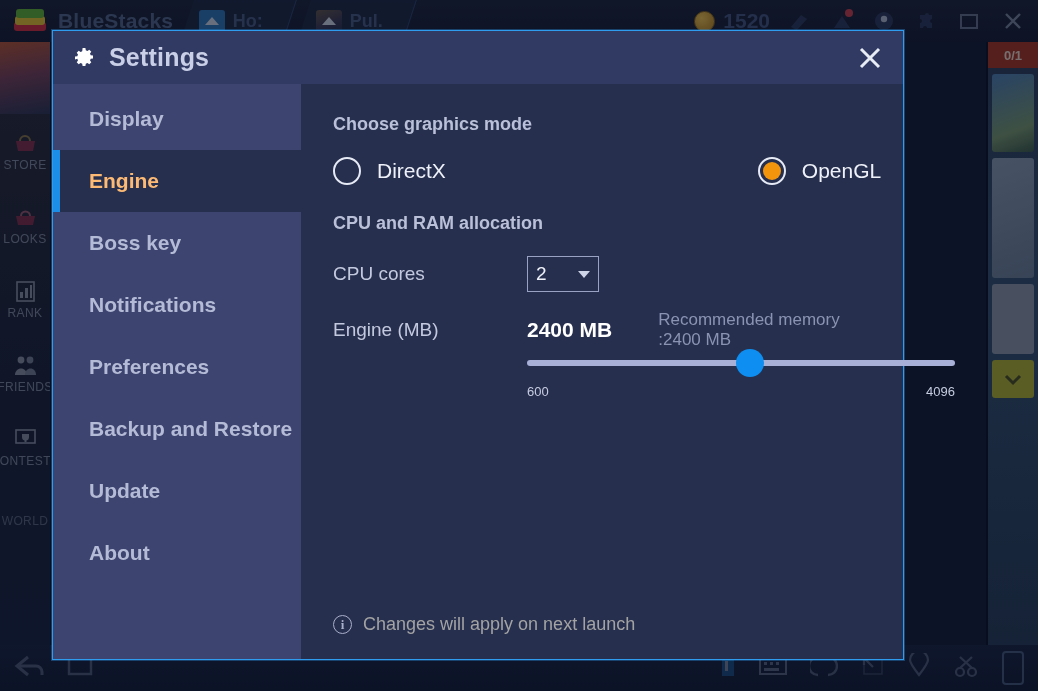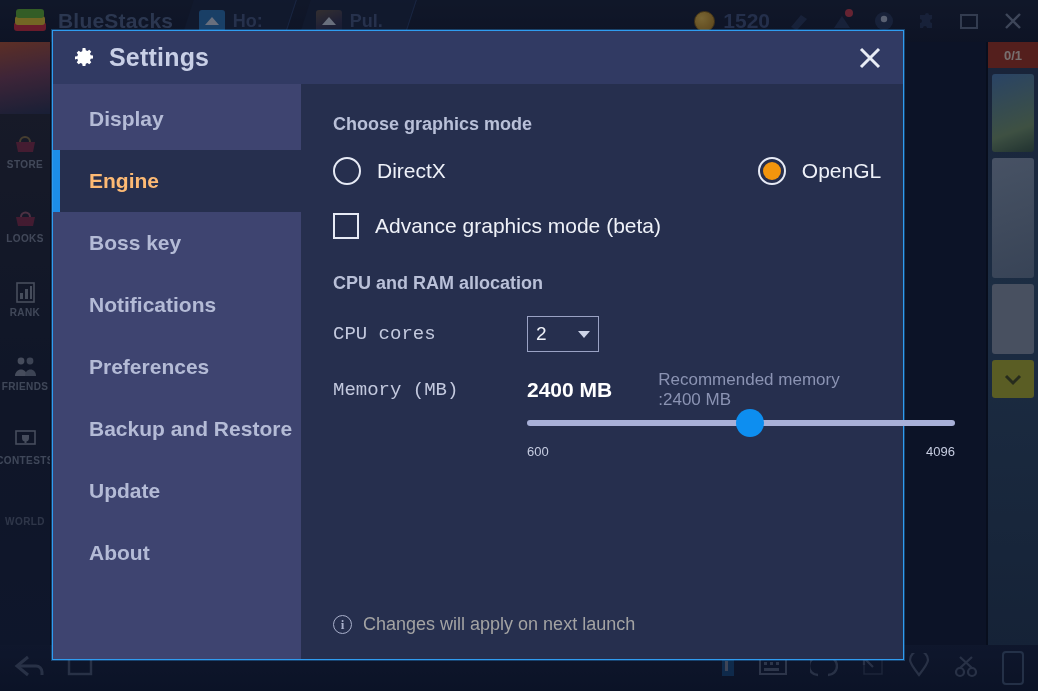--- a/index.html
+++ b/index.html
@@ -158,22 +158,22 @@
     gap: 3px;
     opacity: .62;
   }
   .rail-glyph {
     width: 27px; height: 24px;
     position: relative;
   }
   .rail-glyph svg { display: block; }
   .rail-label {
     color: #b9c4d6;
-    font-size: 10px;
-    font-weight: bold;
+    font-size: 12px;
+    font-weight: normal;
     letter-spacing: .4px;
   }
 
   
   .right-panel {
     position: absolute;
     right: 0; top: 42px;
     width: 52px; bottom: 46px;
     background: linear-gradient(180deg, #2b3b55 0%, #34506b 40%, #253a52 100%);
     overflow: hidden;
@@ -360,21 +360,21 @@
     cursor: pointer;
   }
   .checkbox {
     width: 26px; height: 26px;
     border: 2px solid #e6eaf5;
     flex: none;
     background: transparent;
   }
   .check-label { color: #eef1f8; font-size: 21px; }
 
-  .cpu-label-col { width: 194px; flex: none; font-family: Liberation Mono, monospace; }
+  .cpu-label-col { width: 194px; flex: none; }
 
   .field-row {
     display: flex;
     align-items: center;
     margin-bottom: 16px;
   }
   .field-label {
     color: #c3c9de;
     font-size: 19px;
   }
@@ -726,40 +726,36 @@
           <div class="radio-opt">
             <span class="radio"></span>
             <span class="radio-label">DirectX</span>
           </div>
           <div class="radio-opt second">
             <span class="radio checked"></span>
             <span class="radio-label">OpenGL</span>
           </div>
         </div>
 
-        <div class="check-row">
-          <span class="checkbox"></span>
-          <span class="check-label">Advance graphics mode (beta)</span>
-        </div>
 
         <div class="sect-head">CPU and RAM allocation</div>
 
         <div class="field-row">
           <div class="cpu-label-col">
             <span class="field-label">CPU cores</span>
           </div>
           <div class="select-box">
             <span class="select-value">2</span>
             <span class="select-caret"></span>
           </div>
         </div>
 
         <div class="field-row" style="margin-bottom:4px;margin-top:18px;">
           <div class="cpu-label-col">
-            <span class="field-label">Memory (MB)</span>
+            <span class="field-label">Engine (MB)</span>
           </div>
           <div class="mem-value">2400 MB</div>
           <div class="mem-rec">Recommended memory :2400 MB</div>
         </div>
 
         <div class="slider-area">
           <div class="slider-track">
             <div class="slider-thumb" id="memThumb" style="left: 52%;"></div>
           </div>
           <div class="slider-ends">

